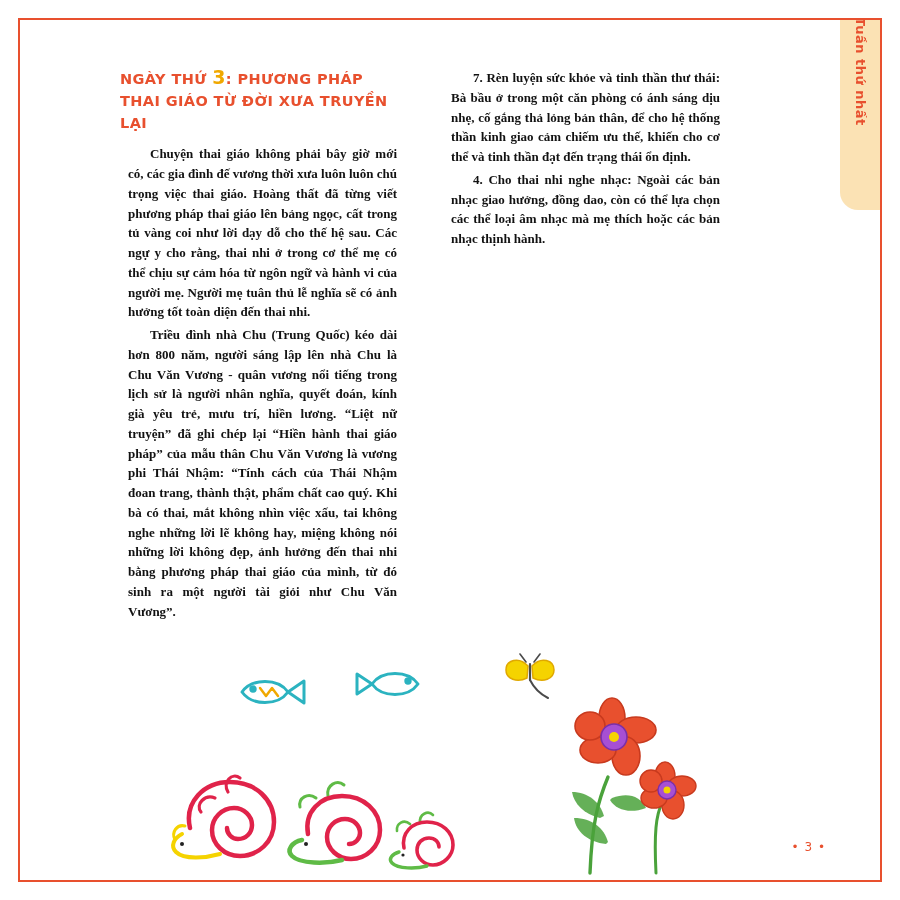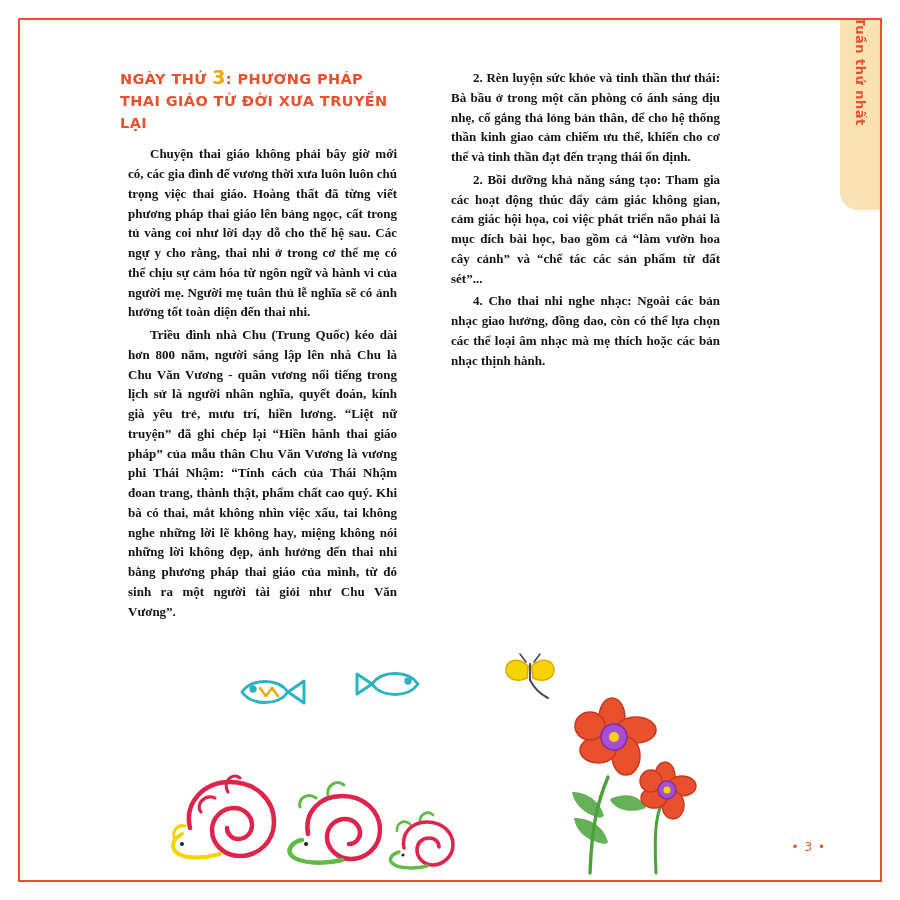--- a/index.html
+++ b/index.html
@@ -132,22 +132,21 @@
       <div class="col">
         <h2 class="heading">
           <span>NGÀY THỨ</span>
           <span class="daynum">3</span><span>: PHƯƠNG PHÁP THAI GIÁO TỪ ĐỜI XƯA TRUYỀN LẠI</span>
         </h2>
         <p class="para">Chuyện thai giáo không phải bây giờ mới có, các gia đình đế vương thời xưa luôn luôn chú trọng việc thai giáo. Hoàng thất đã từng viết phương pháp thai giáo lên bảng ngọc, cất trong tủ vàng coi như lời dạy dỗ cho thế hệ sau. Các ngự y cho rằng, thai nhi ở trong cơ thể mẹ có thể chịu sự cảm hóa từ ngôn ngữ và hành vi của người mẹ. Người mẹ tuân thủ lễ nghĩa sẽ có ảnh hưởng tốt toàn diện đến thai nhi.</p>
         <p class="para">Triều đình nhà Chu (Trung Quốc) kéo dài hơn 800 năm, người sáng lập lên nhà Chu là Chu Văn Vương - quân vương nổi tiếng trong lịch sử là người nhân nghĩa, quyết đoán, kính già yêu trẻ, mưu trí, hiền lương. “Liệt nữ truyện” đã ghi chép lại “Hiền hành thai giáo pháp” của mẫu thân Chu Văn Vương là vương phi Thái Nhậm: “Tính cách của Thái Nhậm đoan trang, thành thật, phẩm chất cao quý. Khi bà có thai, mắt không nhìn việc xấu, tai không nghe những lời lẽ không hay, miệng không nói những lời không đẹp, ảnh hưởng đến thai nhi bằng phương pháp thai giáo của mình, từ đó sinh ra một người tài giỏi như Chu Văn Vương”.</p>
       </div>
 
       <div class="col">
-        <p class="para">2. Rèn luyện sức khỏe và tinh thần thư thái: Bà bầu ở trong một căn phòng có ánh sáng dịu nhẹ, cố gắng thả lỏng bản thân, để cho hệ thống thần kinh giao cảm chiếm ưu thế, khiến cho cơ thể và tinh thần đạt đến trạng thái ổn định.</p>
-        <p class="para">2. Bồi dưỡng khả năng sáng tạo: Tham gia các hoạt động thúc đẩy cảm giác không gian, cảm giác hội họa, coi việc phát triển não phải là mục đích bài học, bao gồm cả “làm vườn hoa cây cảnh” và “chế tác các sản phẩm từ đất sét”...</p>
+        <p class="para">7. Rèn luyện sức khỏe và tinh thần thư thái: Bà bầu ở trong một căn phòng có ánh sáng dịu nhẹ, cố gắng thả lỏng bản thân, để cho hệ thống thần kinh giao cảm chiếm ưu thế, khiến cho cơ thể và tinh thần đạt đến trạng thái ổn định.</p>
         <p class="para">4. Cho thai nhi nghe nhạc: Ngoài các bản nhạc giao hưởng, đồng dao, còn có thể lựa chọn các thể loại âm nhạc mà mẹ thích hoặc các bản nhạc thịnh hành.</p>
       </div>
 
     </div>
   </div>
 
   <div class="illustration">
     <svg width="600" height="230" viewBox="0 0 600 230" xmlns="http://www.w3.org/2000/svg">
 
       <g stroke="#2bb3c0" stroke-width="3" fill="none" stroke-linecap="round" stroke-linejoin="round">

